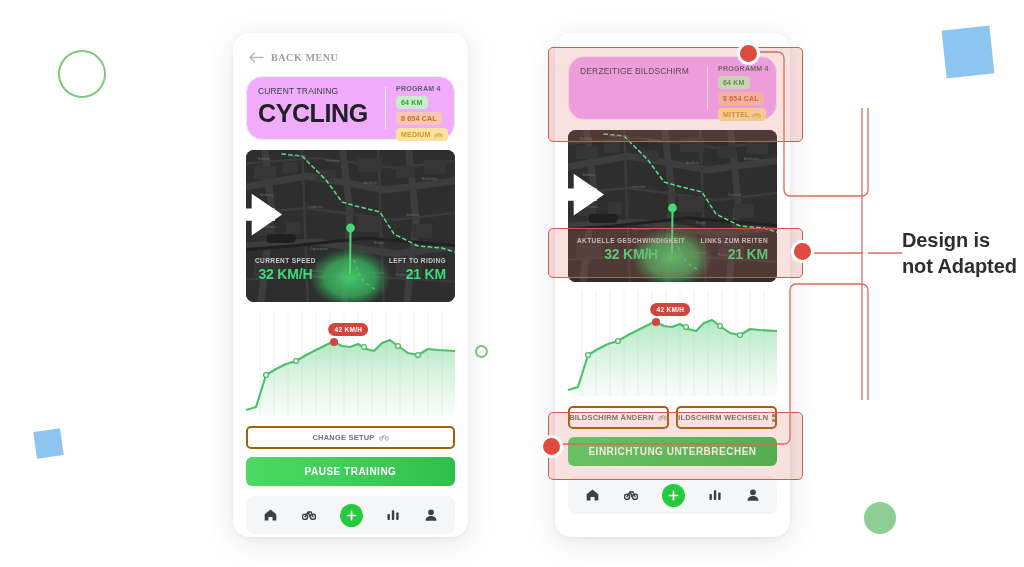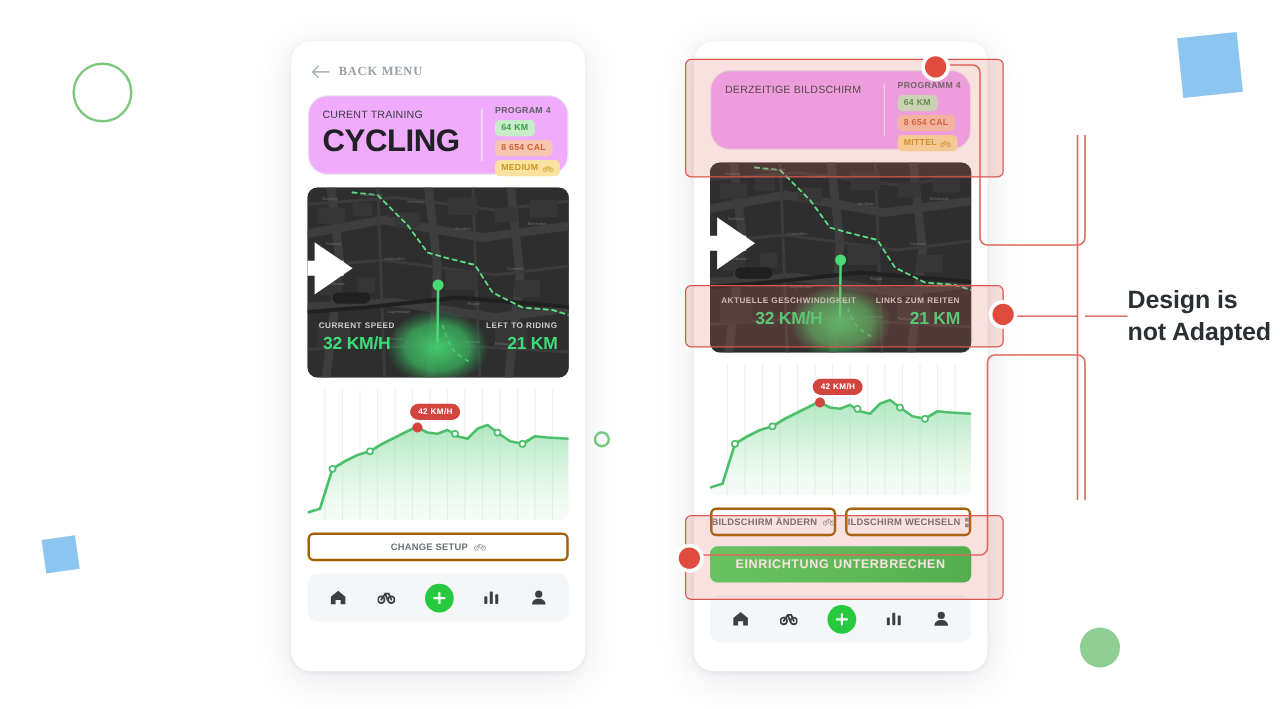--- a/index.html
+++ b/index.html
@@ -264,20 +264,23 @@
       <div class="btn-sm">
         <span>CHANGE SETUP</span>
         <svg width="10" height="7" viewBox="0 0 16 10">
           <circle cx="3.4" cy="6.6" r="2.7" fill="none" stroke="#8a9096" stroke-width="1"></circle>
           <circle cx="12.6" cy="6.6" r="2.7" fill="none" stroke="#8a9096" stroke-width="1"></circle>
           <path d="M3.4 6.6 6.6 2.2h3.2l2.8 4.4M6.6 2.2 8.4 6.6" fill="none" stroke="#8a9096" stroke-width="1" stroke-linecap="round"></path>
         </svg>
       </div>
     </div>
 
+    <div class="btn-primary">
+      <span>PAUSE TRAINING</span>
+    </div>
 
     <div class="botnav">
       <svg width="13" height="12" viewBox="0 0 14 13">
           <path d="M7 0.6 0.7 5.8V12.4h4.1V8.6h4.4v3.8h4.1V5.8Z" fill="#3c4043"></path>
         </svg>
       <svg width="14" height="12" viewBox="0 0 16 12">
         <circle cx="3.4" cy="8" r="3" fill="none" stroke="#3c4043" stroke-width="1.7"></circle>
         <circle cx="12.6" cy="8" r="3" fill="none" stroke="#3c4043" stroke-width="1.7"></circle>
         <path d="M3.4 8 7 2.5h3.2l2.4 5.5M7 2.5 9.2 8" fill="none" stroke="#3c4043" stroke-width="1.7" stroke-linecap="round"></path>
       </svg>

